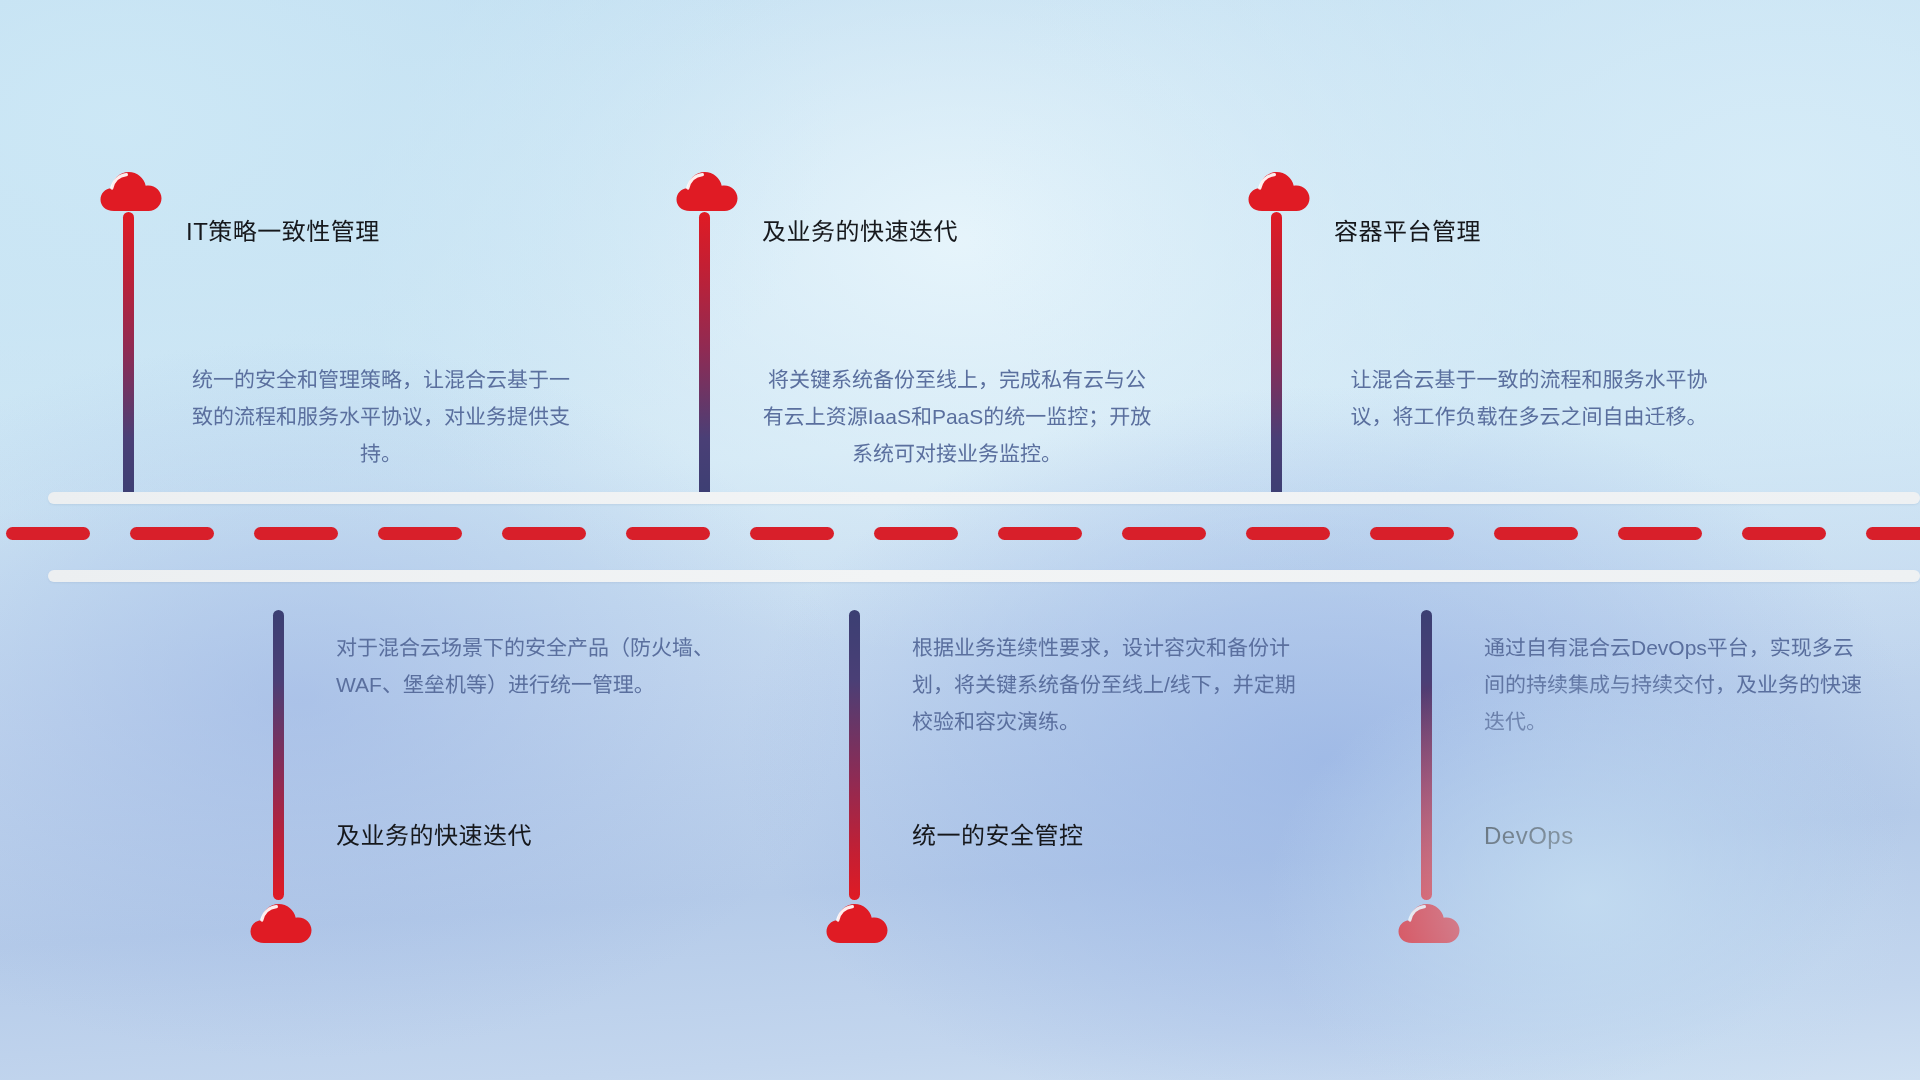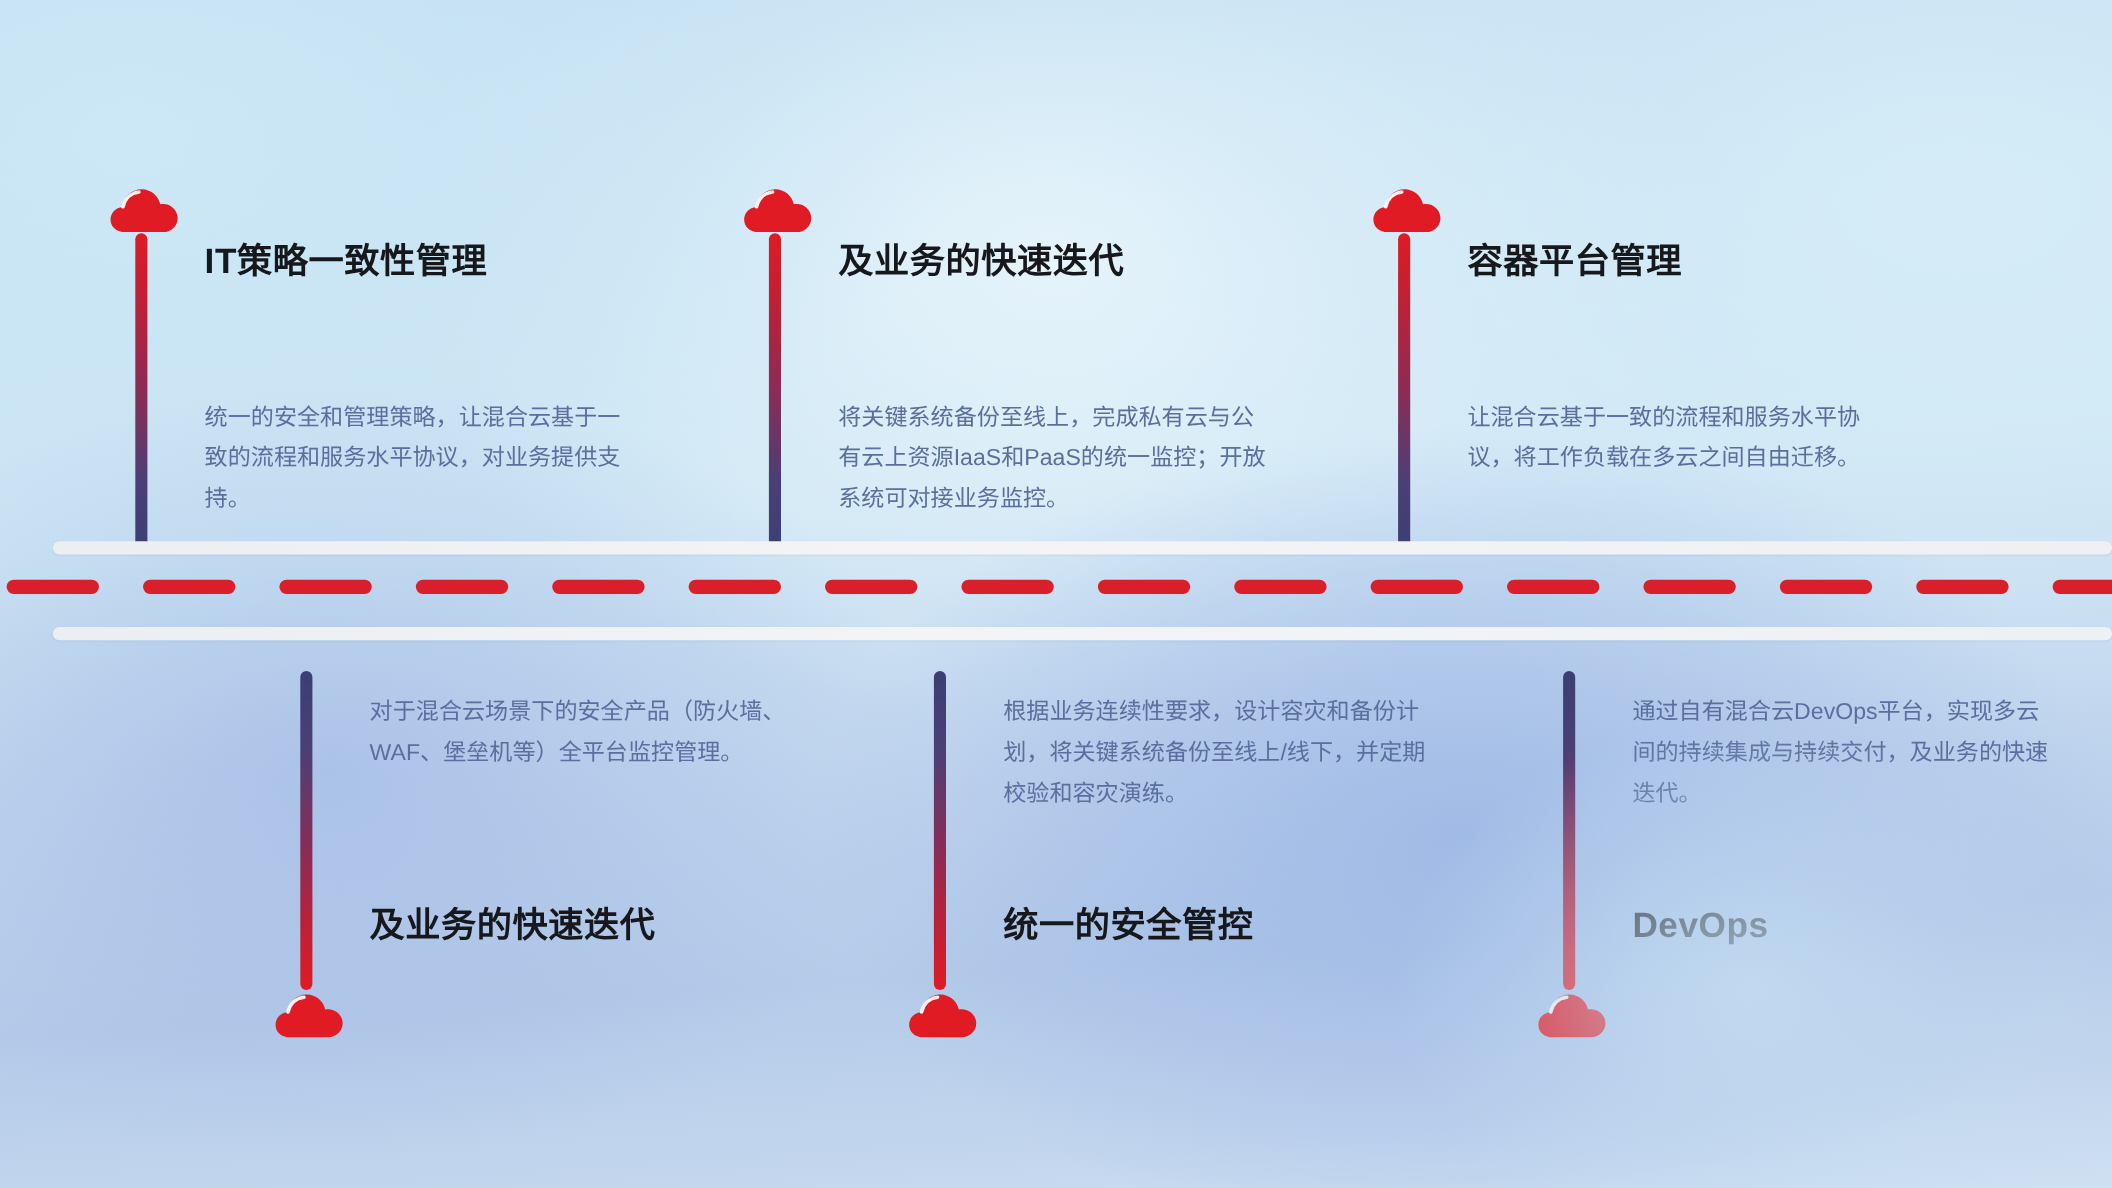--- a/index.html
+++ b/index.html
@@ -107,41 +107,41 @@
   }
   .stem-down {
     background: linear-gradient(180deg, #e01b24 0%, #c41f33 18%, #8e2b54 48%, #4a3f76 78%, #3b3f73 100%);
   }
   .stem-up {
     background: linear-gradient(180deg, #3b3f73 0%, #4a3f76 24%, #8e2b54 58%, #c41f33 84%, #e01b24 100%);
   }
 
   
   .title {
-    font-size: 32px;
-    font-weight: bold;
+    font-size: 24px;
+    font-weight: normal;
     color: #16181c;
     letter-spacing: 0.5px;
     white-space: nowrap;
     line-height: 1.2;
     text-align: center;
   }
   .body {
     font-size: 21px;
     line-height: 1.75;
     color: #5a6f9e;
     width: 390px;
     font-weight: normal;
   }
 
   
   .col-top .marker { top: 18px; left: 0; }
   .col-top .stem { height: 290px; }
   .col-top .title { position: absolute; left: 86px; top: 68px; }
-  .col-top .body  { position: absolute; left: 86px; top: 212px; }
+  .col-top .body  { position: absolute; left: 86px; top: 212px; text-align: center; }
 
   
   .col-bottom .marker { top: 0; left: 0; }
   .col-bottom .stem { height: 290px; }
   .col-bottom .title { position: absolute; left: 86px; top: 212px; }
   .col-bottom .body  { position: absolute; left: 86px; top: 20px; }
   .col-bottom .cloud { margin-top: 0; }
 </style>
 </head>
 <body>
@@ -209,21 +209,21 @@
 
   <div class="col col-bottom" style="left:250px;">
     <div class="marker">
       <div class="stem stem-up"></div>
       <svg class="cloud" viewBox="0 0 62 44">
         <path d="M14 43 C5 43 0.5 37.5 0.5 31.5 C0.5 25.5 5.2 20.5 11.4 20.3 C12.2 11.2 19.6 4 28.8 4 C37.1 4 44 9.9 45.7 17.7 C46.6 17.5 47.5 17.4 48.4 17.4 C55.6 17.4 61.5 23.2 61.5 30.3 C61.5 37.3 55.8 43 48.6 43 Z" fill="#e01b24"></path>
         <path d="M11.8 20.0 C13.6 12.6 19.1 7.4 26.4 6.6" fill="none" stroke="#ffffff" stroke-width="3.2" stroke-linecap="round" opacity="0.92"></path>
       </svg>
     </div>
     <div class="title">及业务的快速迭代</div>
-    <div class="body">对于混合云场景下的安全产品（防火墙、WAF、堡垒机等）全平台监控管理。</div>
+    <div class="body">对于混合云场景下的安全产品（防火墙、WAF、堡垒机等）进行统一管理。</div>
   </div>
 
   <div class="col col-bottom" style="left:826px;">
     <div class="marker">
       <div class="stem stem-up"></div>
       <svg class="cloud" viewBox="0 0 62 44">
         <path d="M14 43 C5 43 0.5 37.5 0.5 31.5 C0.5 25.5 5.2 20.5 11.4 20.3 C12.2 11.2 19.6 4 28.8 4 C37.1 4 44 9.9 45.7 17.7 C46.6 17.5 47.5 17.4 48.4 17.4 C55.6 17.4 61.5 23.2 61.5 30.3 C61.5 37.3 55.8 43 48.6 43 Z" fill="#e01b24"></path>
         <path d="M11.8 20.0 C13.6 12.6 19.1 7.4 26.4 6.6" fill="none" stroke="#ffffff" stroke-width="3.2" stroke-linecap="round" opacity="0.92"></path>
       </svg>
     </div>

